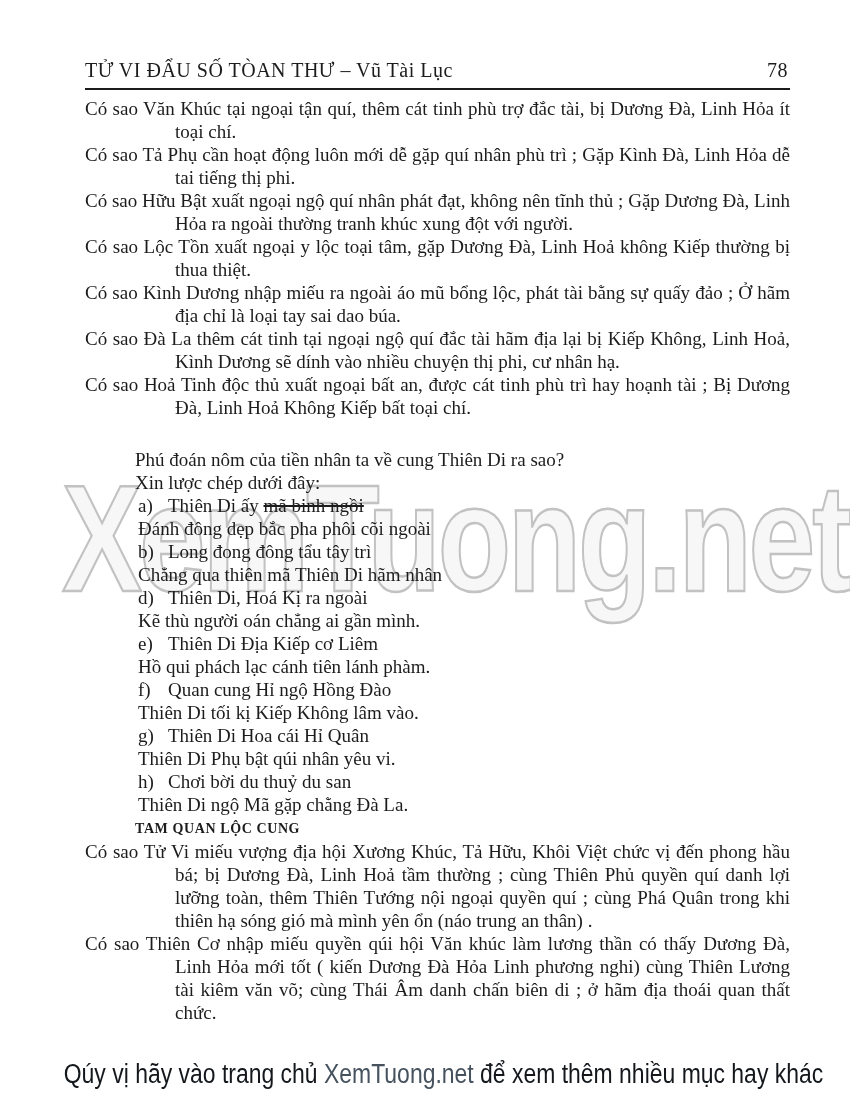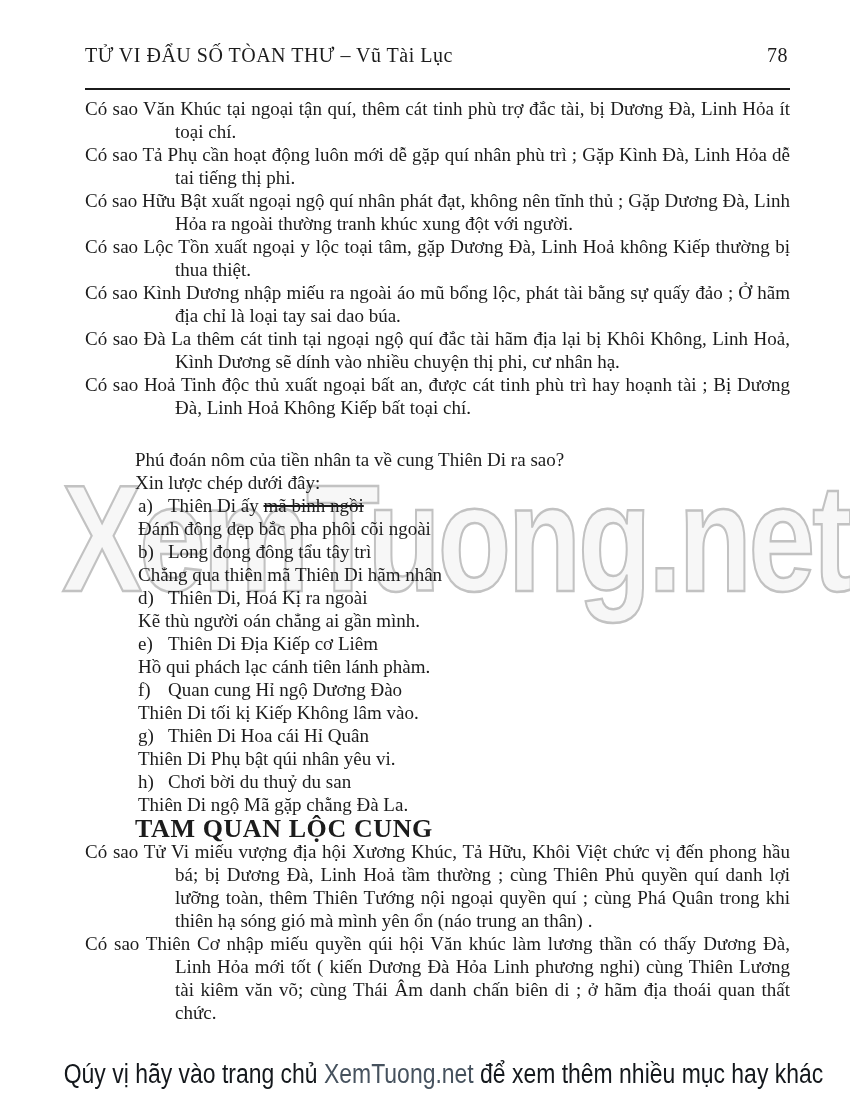--- a/index.html
+++ b/index.html
@@ -6,21 +6,21 @@
   html, body { width: 850px; height: 1100px; background: #ffffff; overflow: hidden; }
   .page {
     position: relative;
     width: 850px; height: 1100px;
     background: #ffffff;
     font-family: "Liberation Serif", serif;
     color: #1c1c1c;
   }
   
   .header {
-    position: absolute; top: 44px; left: 85px; right: 62px;
+    position: absolute; top: 59px; left: 85px; right: 62px;
     display: flex; justify-content: space-between; align-items: baseline;
     font-size: 20px; letter-spacing: 0.5px;
   }
   .rule {
     position: absolute; top: 88px; left: 85px; right: 60px;
     border-top: 2px solid #1b1b1b;
   }
   
   .watermark {
     position: absolute; top: 462px; left: 62px; z-index: 0;
@@ -40,21 +40,21 @@
     text-align: justify;
     padding-left: 90px; text-indent: -90px;
   }
   .gap-lg { height: 29px; }
   .intro-line { margin-left: 50px; }
   .verse { margin-left: 53px; }
   .verse-line1 .letter { display: inline-block; width: 30px; text-indent: 0; }
   .strike { text-decoration: line-through; text-decoration-thickness: 1.5px; }
   .section-heading {
     margin-left: 50px; margin-top: 1px;
-    font-weight: bold; font-size: 26px; letter-spacing: 0.6px;
+    font-weight: bold; font-size: 14px; letter-spacing: 0.6px;
   }
   
   .footer {
     position: absolute; left: 0; right: 0; bottom: 10px; z-index: 1;
     text-align: center; white-space: nowrap;
     font-family: "Liberation Sans", sans-serif;
     font-size: 27px; color: #14181c;
     transform: scaleX(0.85); transform-origin: center;
   }
   .footer .site-link { color: #46525e; }
@@ -71,21 +71,21 @@
   <div class="rule"></div>
 
   <div class="watermark">XemTuong.net</div>
 
   <div class="content">
     <p class="para">Có sao Văn Khúc tại ngoại tận quí, thêm cát tinh phù trợ đắc tài, bị Dương Đà, Linh Hỏa ít toại chí.</p>
     <p class="para">Có sao Tả Phụ cần hoạt động luôn mới dễ gặp quí nhân phù trì ; Gặp Kình Đà, Linh Hỏa dễ tai tiếng thị phi.</p>
     <p class="para">Có sao Hữu Bật xuất ngoại ngộ quí nhân phát đạt, không nên tĩnh thủ ; Gặp Dương Đà, Linh Hỏa ra ngoài thường tranh khúc xung đột với người.</p>
     <p class="para">Có sao Lộc Tồn xuất ngoại y lộc toại tâm, gặp Dương Đà, Linh Hoả không Kiếp thường bị thua thiệt.</p>
     <p class="para">Có sao Kình Dương nhập miếu ra ngoài áo mũ bổng lộc, phát tài bằng sự quấy đảo ; Ở hãm địa chỉ là loại tay sai dao búa.</p>
-    <p class="para">Có sao Đà La thêm cát tinh tại ngoại ngộ quí đắc tài hãm địa lại bị Khôi Không, Linh Hoả, Kình Dương sẽ dính vào nhiều chuyện thị phi, cư nhân hạ.</p>
+    <p class="para">Có sao Đà La thêm cát tinh tại ngoại ngộ quí đắc tài hãm địa lại bị Kiếp Không, Linh Hoả, Kình Dương sẽ dính vào nhiều chuyện thị phi, cư nhân hạ.</p>
     <p class="para">Có sao Hoả Tinh độc thủ xuất ngoại bất an, được cát tinh phù trì hay hoạnh tài ; Bị Dương Đà, Linh Hoả Không Kiếp bất toại chí.</p>
 
     <div class="gap-lg"></div>
 
     <div class="intro-line">Phú đoán nôm của tiền nhân ta về cung Thiên Di ra sao?</div>
     <div class="intro-line">Xin lược chép dưới đây:</div>
 
     <div class="verse">
       <div>
         <div class="verse-line1"><span class="letter">a)</span><span>Thiên Di ấy </span><span class="strike">mã binh ngồi</span></div>
@@ -97,21 +97,21 @@
       </div>
       <div>
         <div class="verse-line1"><span class="letter">d)</span><span>Thiên Di, Hoá Kị ra ngoài</span></div>
         <div>Kẽ thù người oán chẳng ai gần mình.</div>
       </div>
       <div>
         <div class="verse-line1"><span class="letter">e)</span><span>Thiên Di Địa Kiếp cơ Liêm</span></div>
         <div>Hồ qui phách lạc cánh tiên lánh phàm.</div>
       </div>
       <div>
-        <div class="verse-line1"><span class="letter">f)</span><span>Quan cung Hỉ ngộ Dương Đào</span></div>
+        <div class="verse-line1"><span class="letter">f)</span><span>Quan cung Hỉ ngộ Hồng Đào</span></div>
         <div>Thiên Di tối kị Kiếp Không lâm vào.</div>
       </div>
       <div>
         <div class="verse-line1"><span class="letter">g)</span><span>Thiên Di Hoa cái Hỉ Quân</span></div>
         <div>Thiên Di Phụ bật qúi nhân yêu vi.</div>
       </div>
       <div>
         <div class="verse-line1"><span class="letter">h)</span><span>Chơi bời du thuỷ du san</span></div>
         <div>Thiên Di ngộ Mã gặp chằng Đà La.</div>
       </div>

